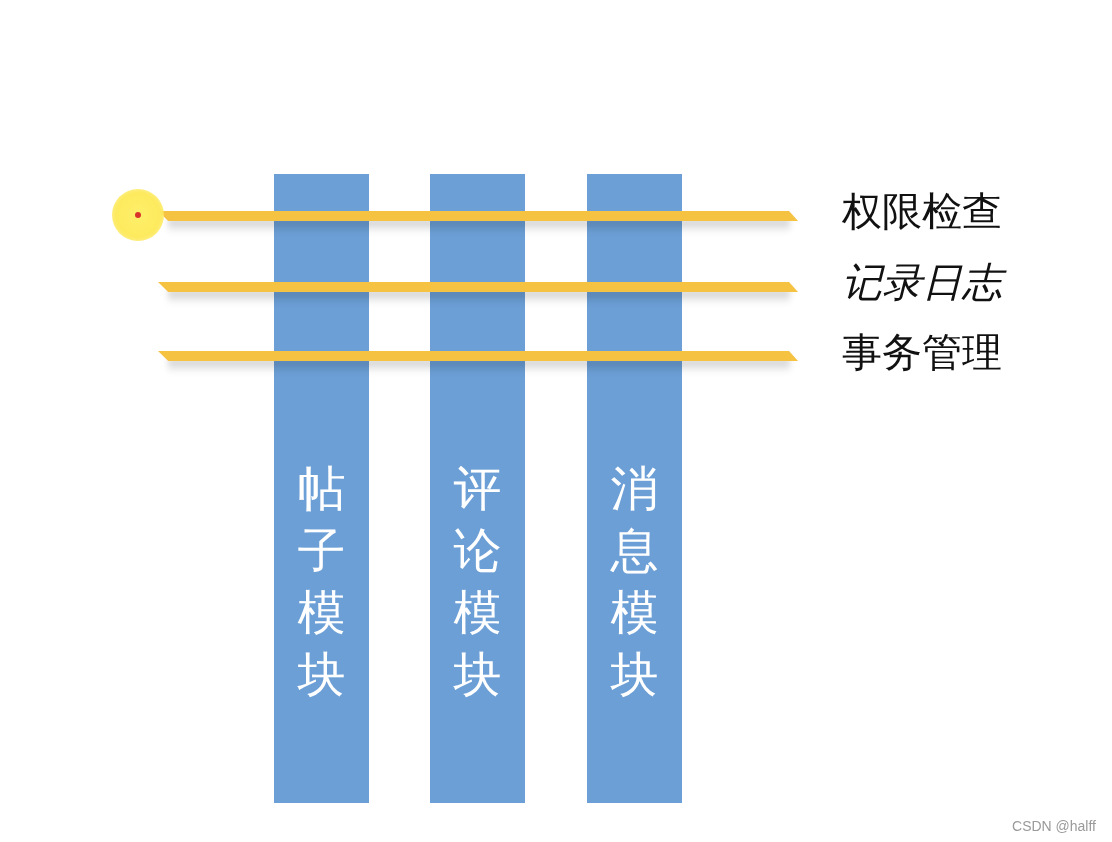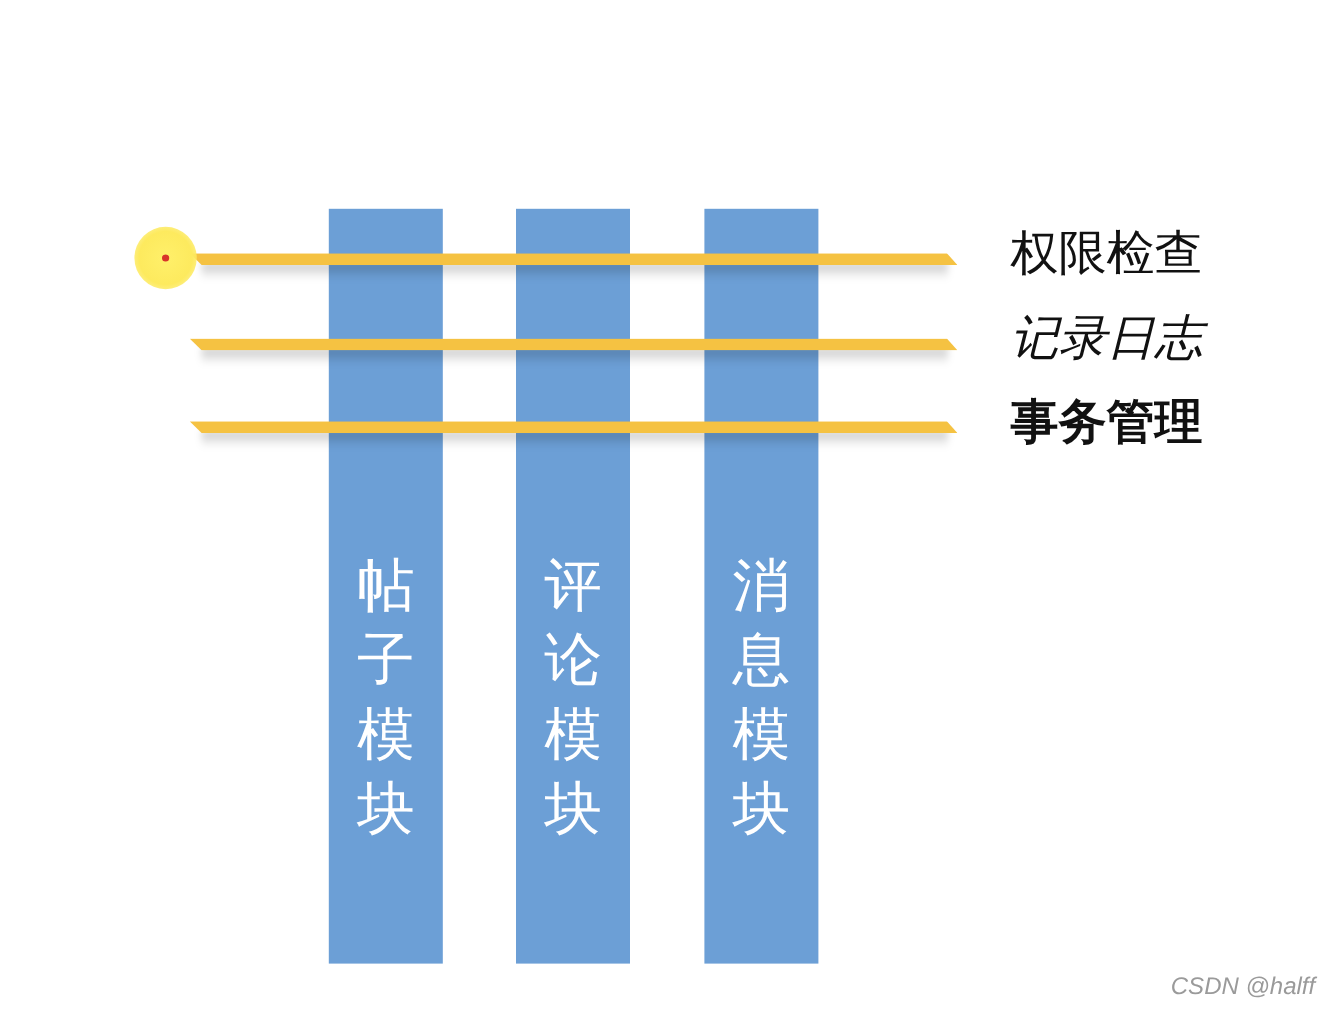--- a/index.html
+++ b/index.html
@@ -39,23 +39,22 @@
       position: absolute; left: 112px; top: 189px; width: 52px; height: 52px;
       border-radius: 50%;
       background: radial-gradient(circle, #fff06a 0%, #fdea5e 60%, rgba(253,234,94,0.6) 85%, rgba(253,234,94,0) 100%);
       z-index: 5;
     }
     .cursor-dot {
       position: absolute; left: 23px; top: 23px; width: 6px; height: 6px;
       border-radius: 50%; background: #d8342a;
     }
     .watermark {
-      position: absolute; right: 16px; bottom: 8px; font-size: 20px; color: #9a9a9a;
+      position: absolute; right: 16px; bottom: 8px; font-size: 14px; color: #9a9a9a;
       font-family: "Liberation Sans", sans-serif;
-      font-style: italic;
     }
   </style>
 </head>
 <body>
 
 <div class="column" style="left:274px;">
   <div class="column-label">
     <span>帖</span>
     <span>子</span>
     <span>模</span>
@@ -82,19 +81,19 @@
 <div class="band-shadow" style="top:219px;"></div>
 <div class="band" style="top:211px;"></div>
 <div class="band-label" style="top:187px;">权限检查</div>
 
 <div class="band-shadow" style="top:290px;"></div>
 <div class="band" style="top:282px;"></div>
 <div class="band-label" style="top:258px;font-style:italic;">记录日志</div>
 
 <div class="band-shadow" style="top:359px;"></div>
 <div class="band" style="top:351px;"></div>
-<div class="band-label" style="top:328px;font-weight:bold;">事务管理</div>
+<div class="band-label" style="top:328px;">事务管理</div>
 
 <div class="cursor-halo">
   <div class="cursor-dot"></div>
 </div>
 
 <div class="watermark">CSDN @halff</div>
 
 </body></html>

